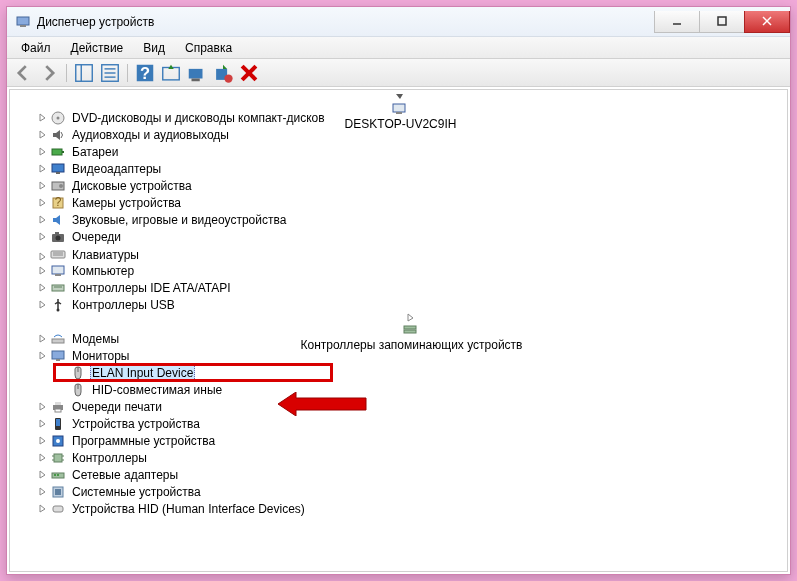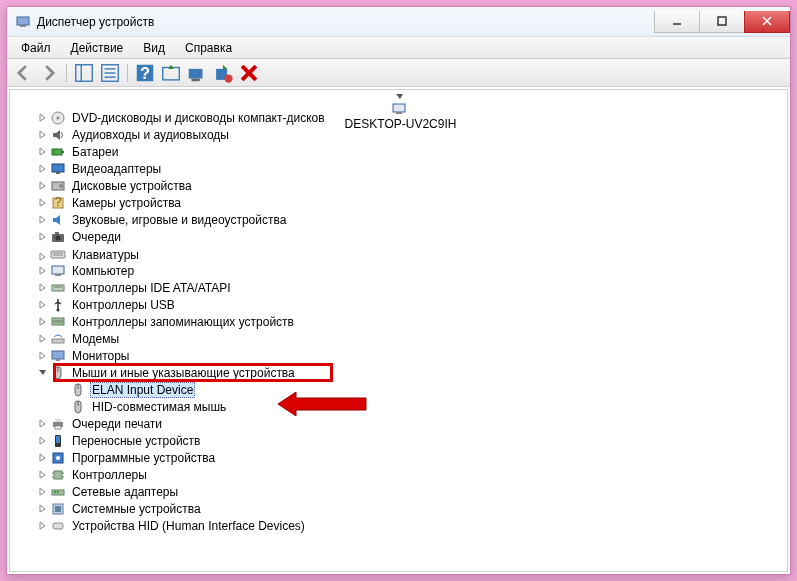--- a/index.html
+++ b/index.html
@@ -308,21 +308,21 @@
             </svg>
           </span>
           <span class="node-icon">
             <svg viewBox="0 0 16 16">
               <path d="M8 2 L8 12 M8 5 L5 7 M8 5 L11 7" stroke="#333" stroke-width="1.5" fill="none"></path>
               <circle cx="8" cy="13" r="1.5" fill="#333"></circle>
             </svg>
           </span>
           <span class="node-label">Контроллеры USB</span>
         </div>
-        <div class="tree-row" style="padding-left:26px;">
+        <div class="tree-row" style="padding-left:26px;flex-direction:column;">
           <span class="expander">
             <svg viewBox="0 0 9 9">
               <path d="M2 1 L7 5 L2 8 Z" fill="none" stroke="#888"></path>
             </svg>
           </span>
           <span class="node-icon">
             <svg viewBox="0 0 16 16">
               <rect x="2" y="4" width="12" height="3" fill="#a0c0a0" stroke="#608060"></rect>
               <rect x="2" y="8" width="12" height="3" fill="#a0c0a0" stroke="#608060"></rect>
             </svg>
@@ -350,51 +350,37 @@
             </svg>
           </span>
           <span class="node-icon">
             <svg viewBox="0 0 16 16">
               <rect x="2" y="3" width="12" height="8" fill="#88aadd" stroke="#446699"></rect>
               <rect x="6" y="11" width="4" height="2" fill="#888"></rect>
             </svg>
           </span>
           <span class="node-label">Мониторы</span>
         </div>
-        <div class="tree-row" style="padding-left:26px;">
-          <span class="expander">
-            <svg viewBox="0 0 9 9">
-              <path d="M1 2 L5 7 L8 2" fill="#595959"></path>
-            </svg>
-          </span>
+        <div class="tree-row selected" style="padding-left:60px;">
           <span class="node-icon">
             <svg viewBox="0 0 16 16">
               <path d="M5 4 Q5 2 8 2 Q11 2 11 4 L11 10 Q11 14 8 14 Q5 14 5 10 Z" fill="#ccc" stroke="#666"></path>
               <line x1="8" y1="2" x2="8" y2="7" stroke="#666"></line>
             </svg>
           </span>
-          <span class="node-label">Мыши и иные указывающие устройства</span>
-        </div>
-        <div class="tree-row selected" style="padding-left:60px;">
+          <span class="node-label">ELAN Input Device</span>
+        </div>
+        <div class="tree-row " style="padding-left:60px;">
           <span class="node-icon">
             <svg viewBox="0 0 16 16">
               <path d="M5 4 Q5 2 8 2 Q11 2 11 4 L11 10 Q11 14 8 14 Q5 14 5 10 Z" fill="#ccc" stroke="#666"></path>
               <line x1="8" y1="2" x2="8" y2="7" stroke="#666"></line>
             </svg>
           </span>
-          <span class="node-label">ELAN Input Device</span>
-        </div>
-        <div class="tree-row " style="padding-left:60px;">
-          <span class="node-icon">
-            <svg viewBox="0 0 16 16">
-              <path d="M5 4 Q5 2 8 2 Q11 2 11 4 L11 10 Q11 14 8 14 Q5 14 5 10 Z" fill="#ccc" stroke="#666"></path>
-              <line x1="8" y1="2" x2="8" y2="7" stroke="#666"></line>
-            </svg>
-          </span>
-          <span class="node-label">HID-совместимая мышь</span>
+          <span class="node-label">HID-совместимая иные</span>
         </div>
         <div class="tree-row" style="padding-left:26px;">
           <span class="expander">
             <svg viewBox="0 0 9 9">
               <path d="M2 1 L7 5 L2 8 Z" fill="none" stroke="#888"></path>
             </svg>
           </span>
           <span class="node-icon">
             <svg viewBox="0 0 16 16">
               <rect x="3" y="6" width="10" height="5" fill="#888"></rect>
@@ -409,21 +395,21 @@
             <svg viewBox="0 0 9 9">
               <path d="M2 1 L7 5 L2 8 Z" fill="none" stroke="#888"></path>
             </svg>
           </span>
           <span class="node-icon">
             <svg viewBox="0 0 16 16">
               <rect x="5" y="2" width="6" height="12" rx="1" fill="#333"></rect>
               <rect x="6" y="3" width="4" height="7" fill="#4080cc"></rect>
             </svg>
           </span>
-          <span class="node-label">Переносные устройств</span>
+          <span class="node-label">Устройства устройства</span>
         </div>
         <div class="tree-row" style="padding-left:26px;">
           <span class="expander">
             <svg viewBox="0 0 9 9">
               <path d="M2 1 L7 5 L2 8 Z" fill="none" stroke="#888"></path>
             </svg>
           </span>
           <span class="node-icon">
             <svg viewBox="0 0 16 16">
               <rect x="3" y="3" width="10" height="10" fill="#4080cc" stroke="#204080"></rect>

